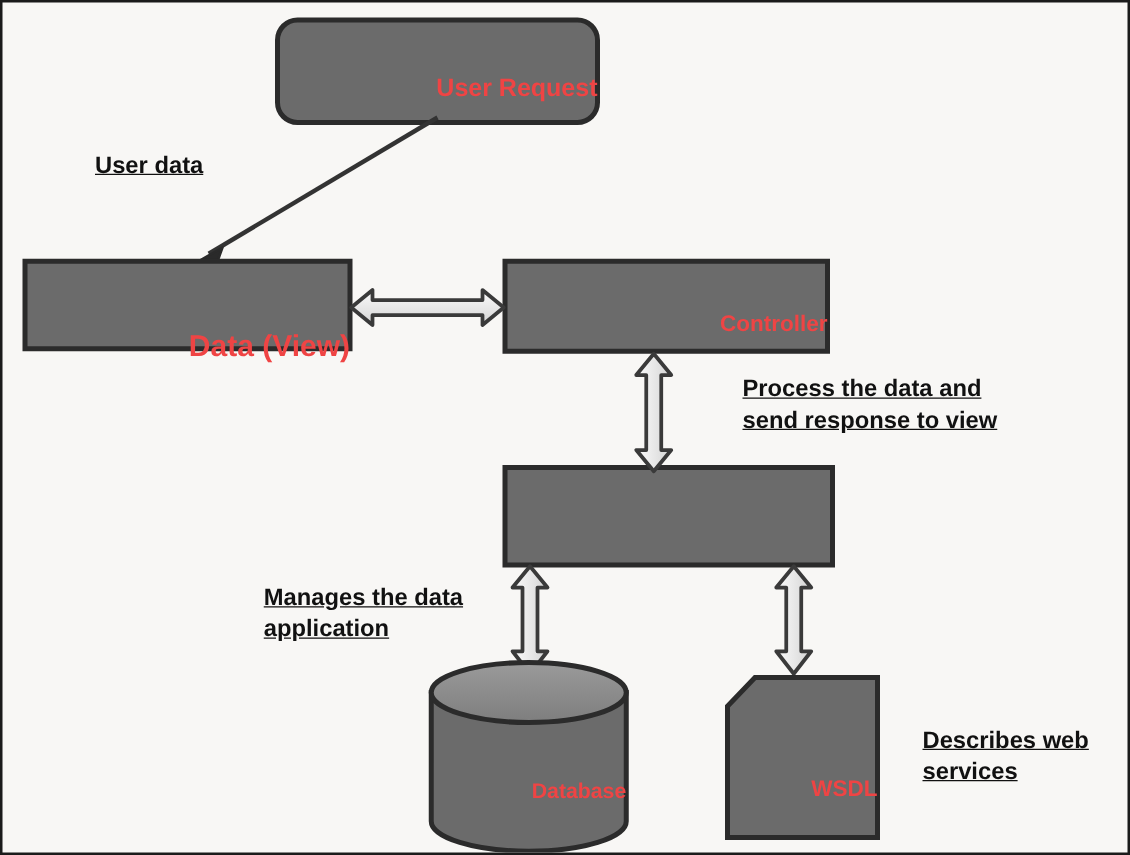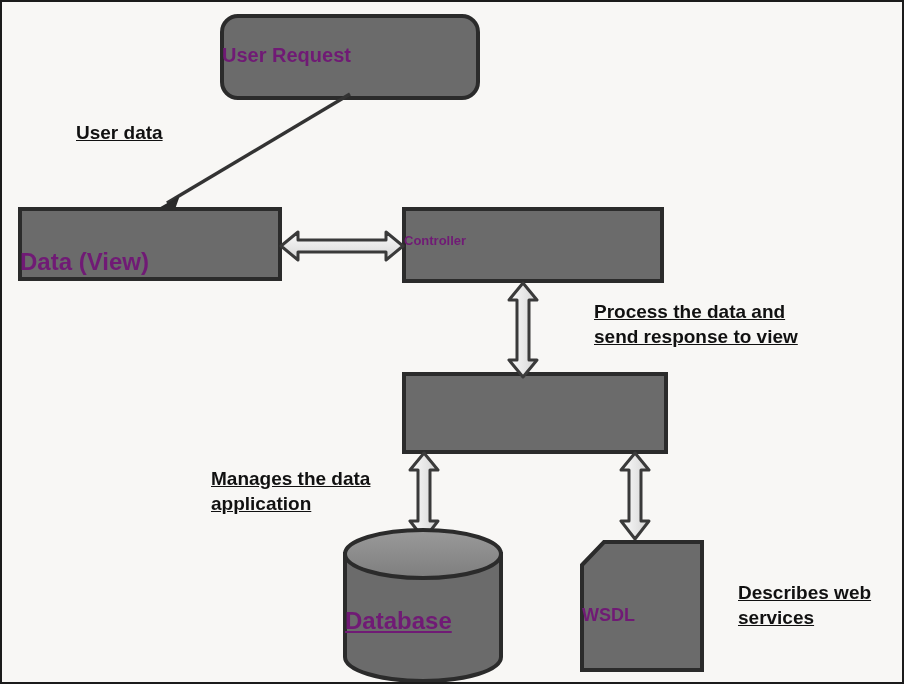--- a/index.html
+++ b/index.html
@@ -19,26 +19,27 @@
   }
   .svg-layer {
     position: absolute;
     left: 0;
     top: 0;
     width: 904px;
     height: 684px;
   }
   .node-label {
     position: absolute;
-    color: #701a75;
+    color: #ef4444;
     font-weight: bold;
     font-family: "Liberation Sans", sans-serif;
     white-space: pre;
-    text-align: left;
+    text-align: right;
     pointer-events: none;
+    margin-top: 16px;
   }
   .ann {
     position: absolute;
     color: #111111;
     font-weight: bold;
     font-size: 19px;
     line-height: 25px;
     font-family: "Liberation Sans", sans-serif;
     white-space: pre-line;
     text-decoration: underline;
@@ -91,24 +92,24 @@
       <ellipse cx="421" cy="552" rx="78" ry="24" fill="url(#cylTopGrad)" stroke="#2b2b2b" stroke-width="4"></ellipse>
     </g>
 
     <polygon points="580,563 602,540 700,540 700,668 580,668" fill="#6b6b6b" stroke="#2b2b2b" stroke-width="4"></polygon>
   </svg>
 
   <div class="node-label" style="left:220px; top:42px; width:256px; font-size:20px;">User Request</div>
 
   <div class="node-label" style="left:18px; top:246px; width:260px; font-size:24px;">Data (View)</div>
 
-  <div class="node-label" style="left:402px; top:231px; width:258px; font-size:13px;">Controller</div>
+  <div class="node-label" style="left:402px; top:231px; width:258px; font-size:18px;">Controller</div>
 
 
-  <div class="node-label" style="left:343px; top:605px; width:156px; font-size:24px;text-decoration:underline;">Database</div>
+  <div class="node-label" style="left:343px; top:605px; width:156px; font-size:17px;">Database</div>
 
   <div class="node-label" style="left:580px; top:603px; width:120px; font-size:18px;">WSDL</div>
 
   <div class="ann" style="left:74px; top:118px;">User data</div>
 
 
   <div class="ann" style="left:592px; top:297px;">Process the data and
 send response to view</div>
 
   <div class="ann" style="left:209px; top:464px;">Manages the data

